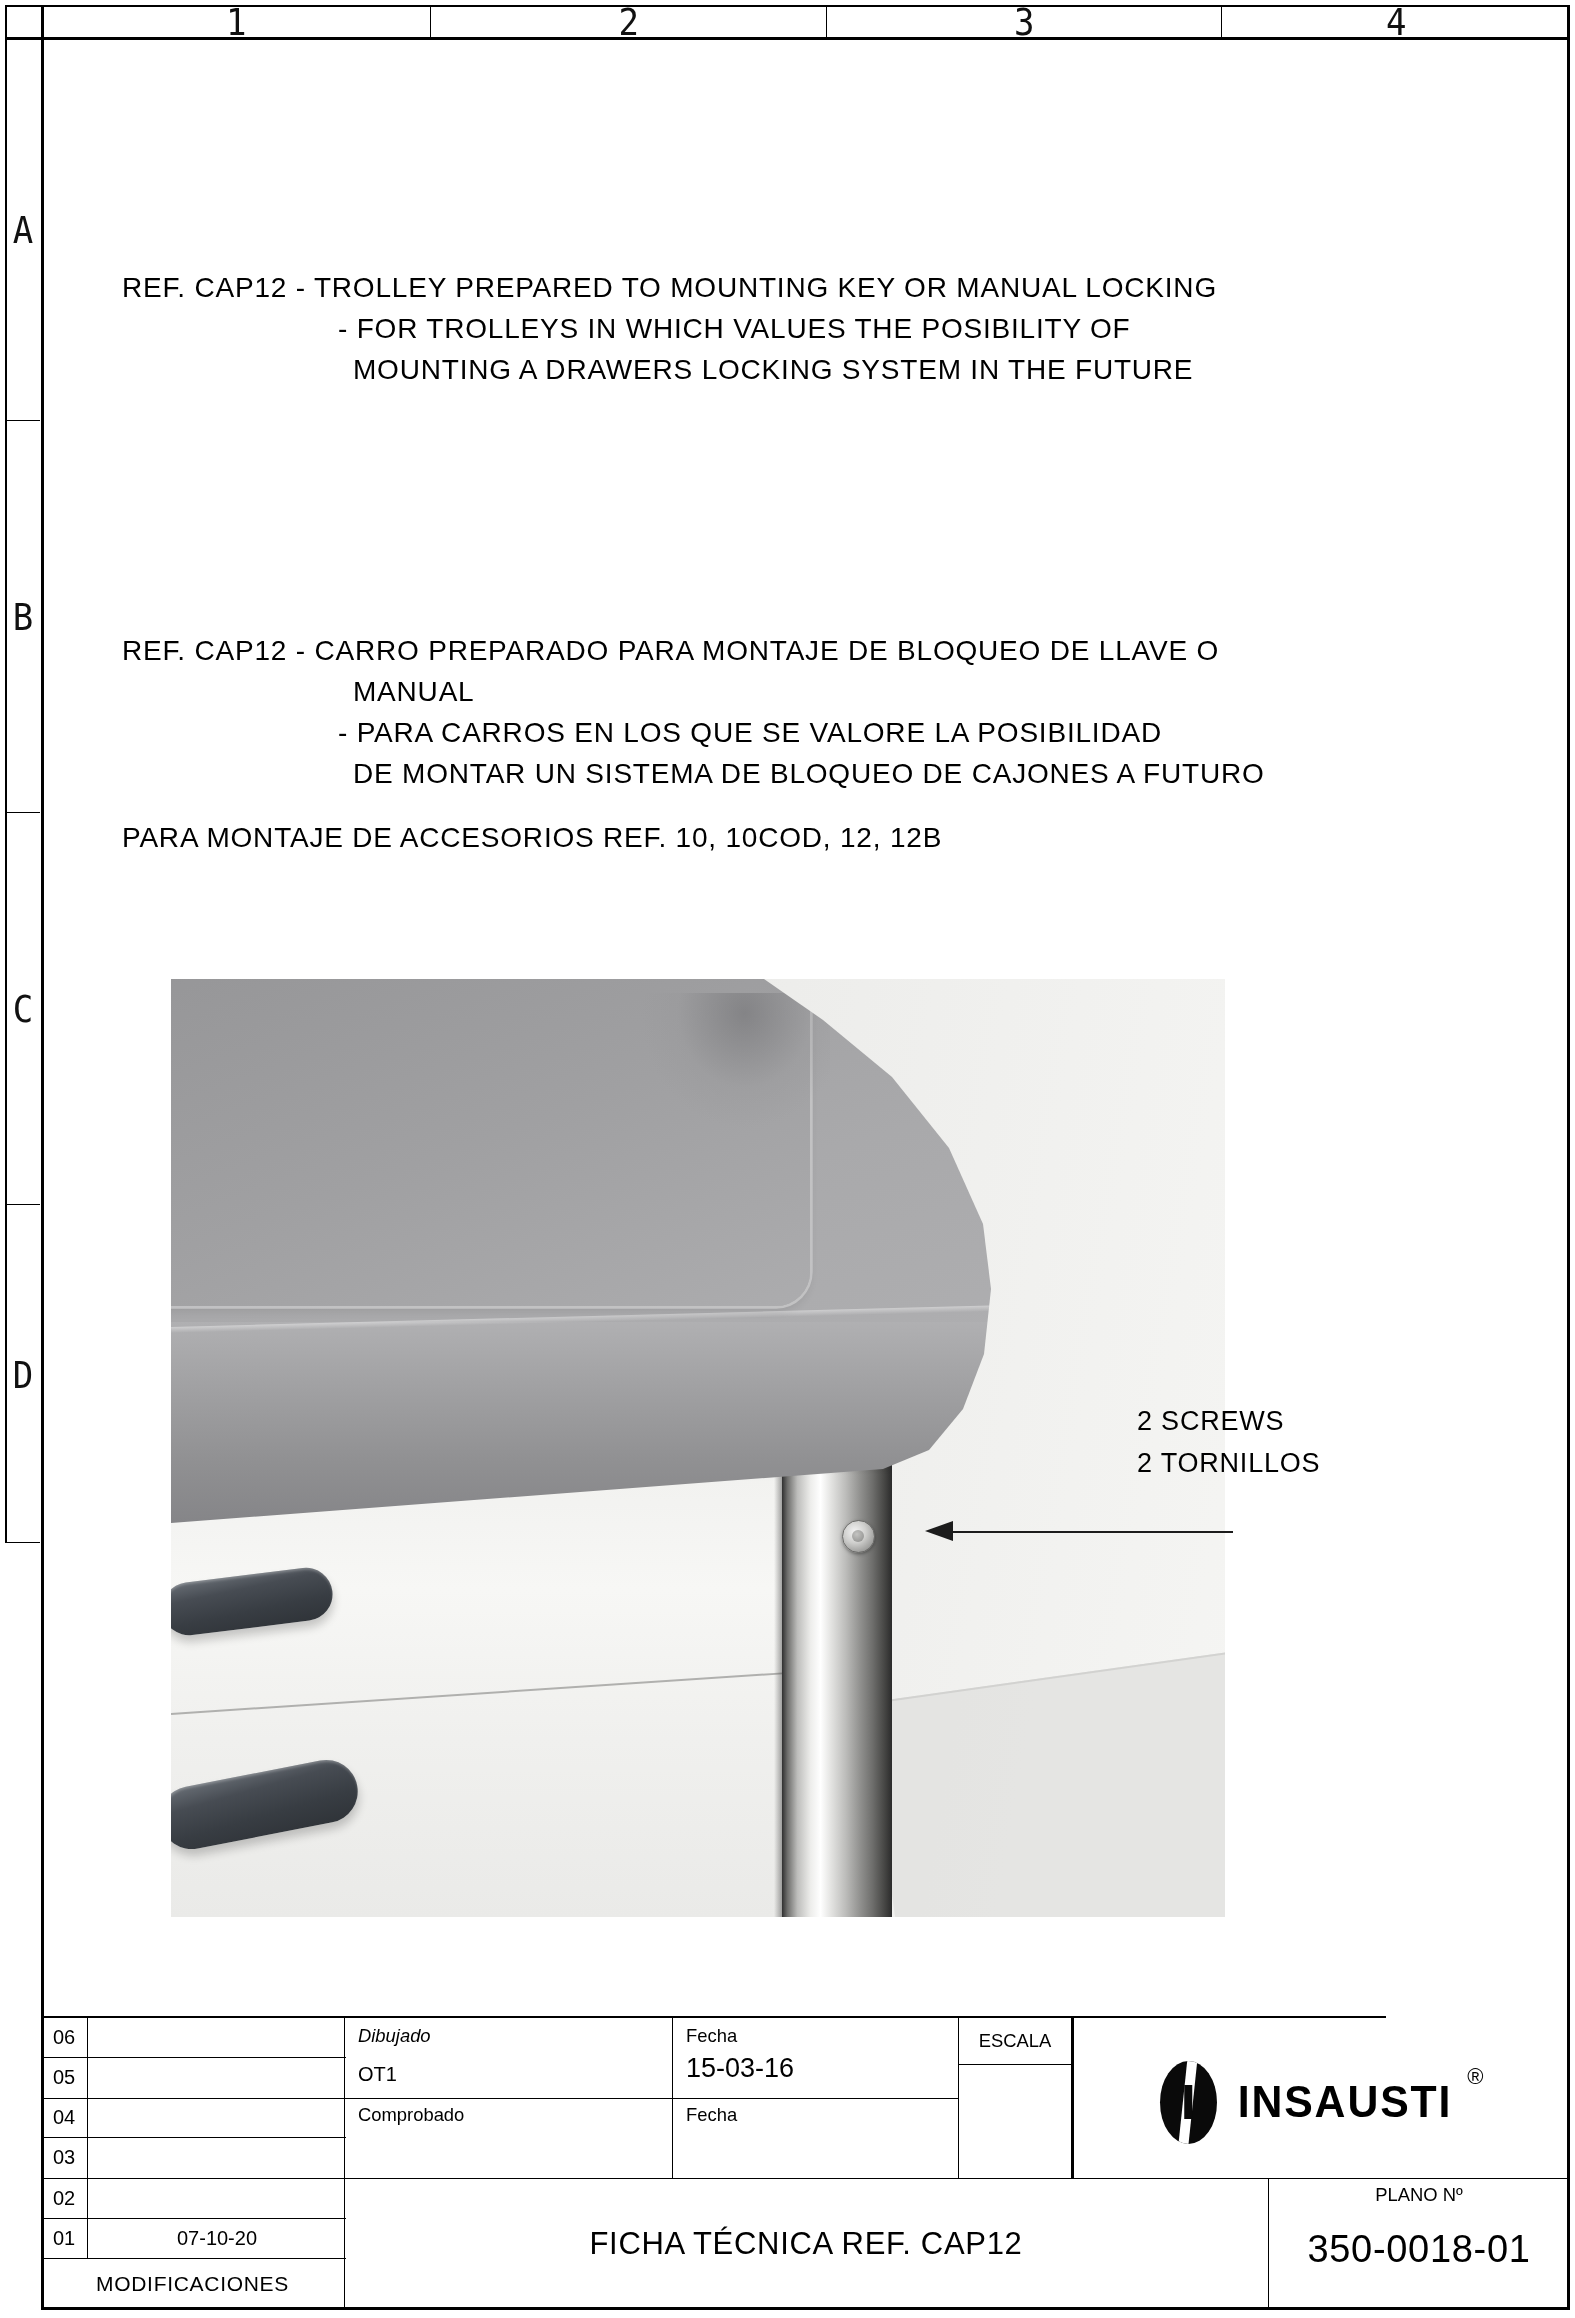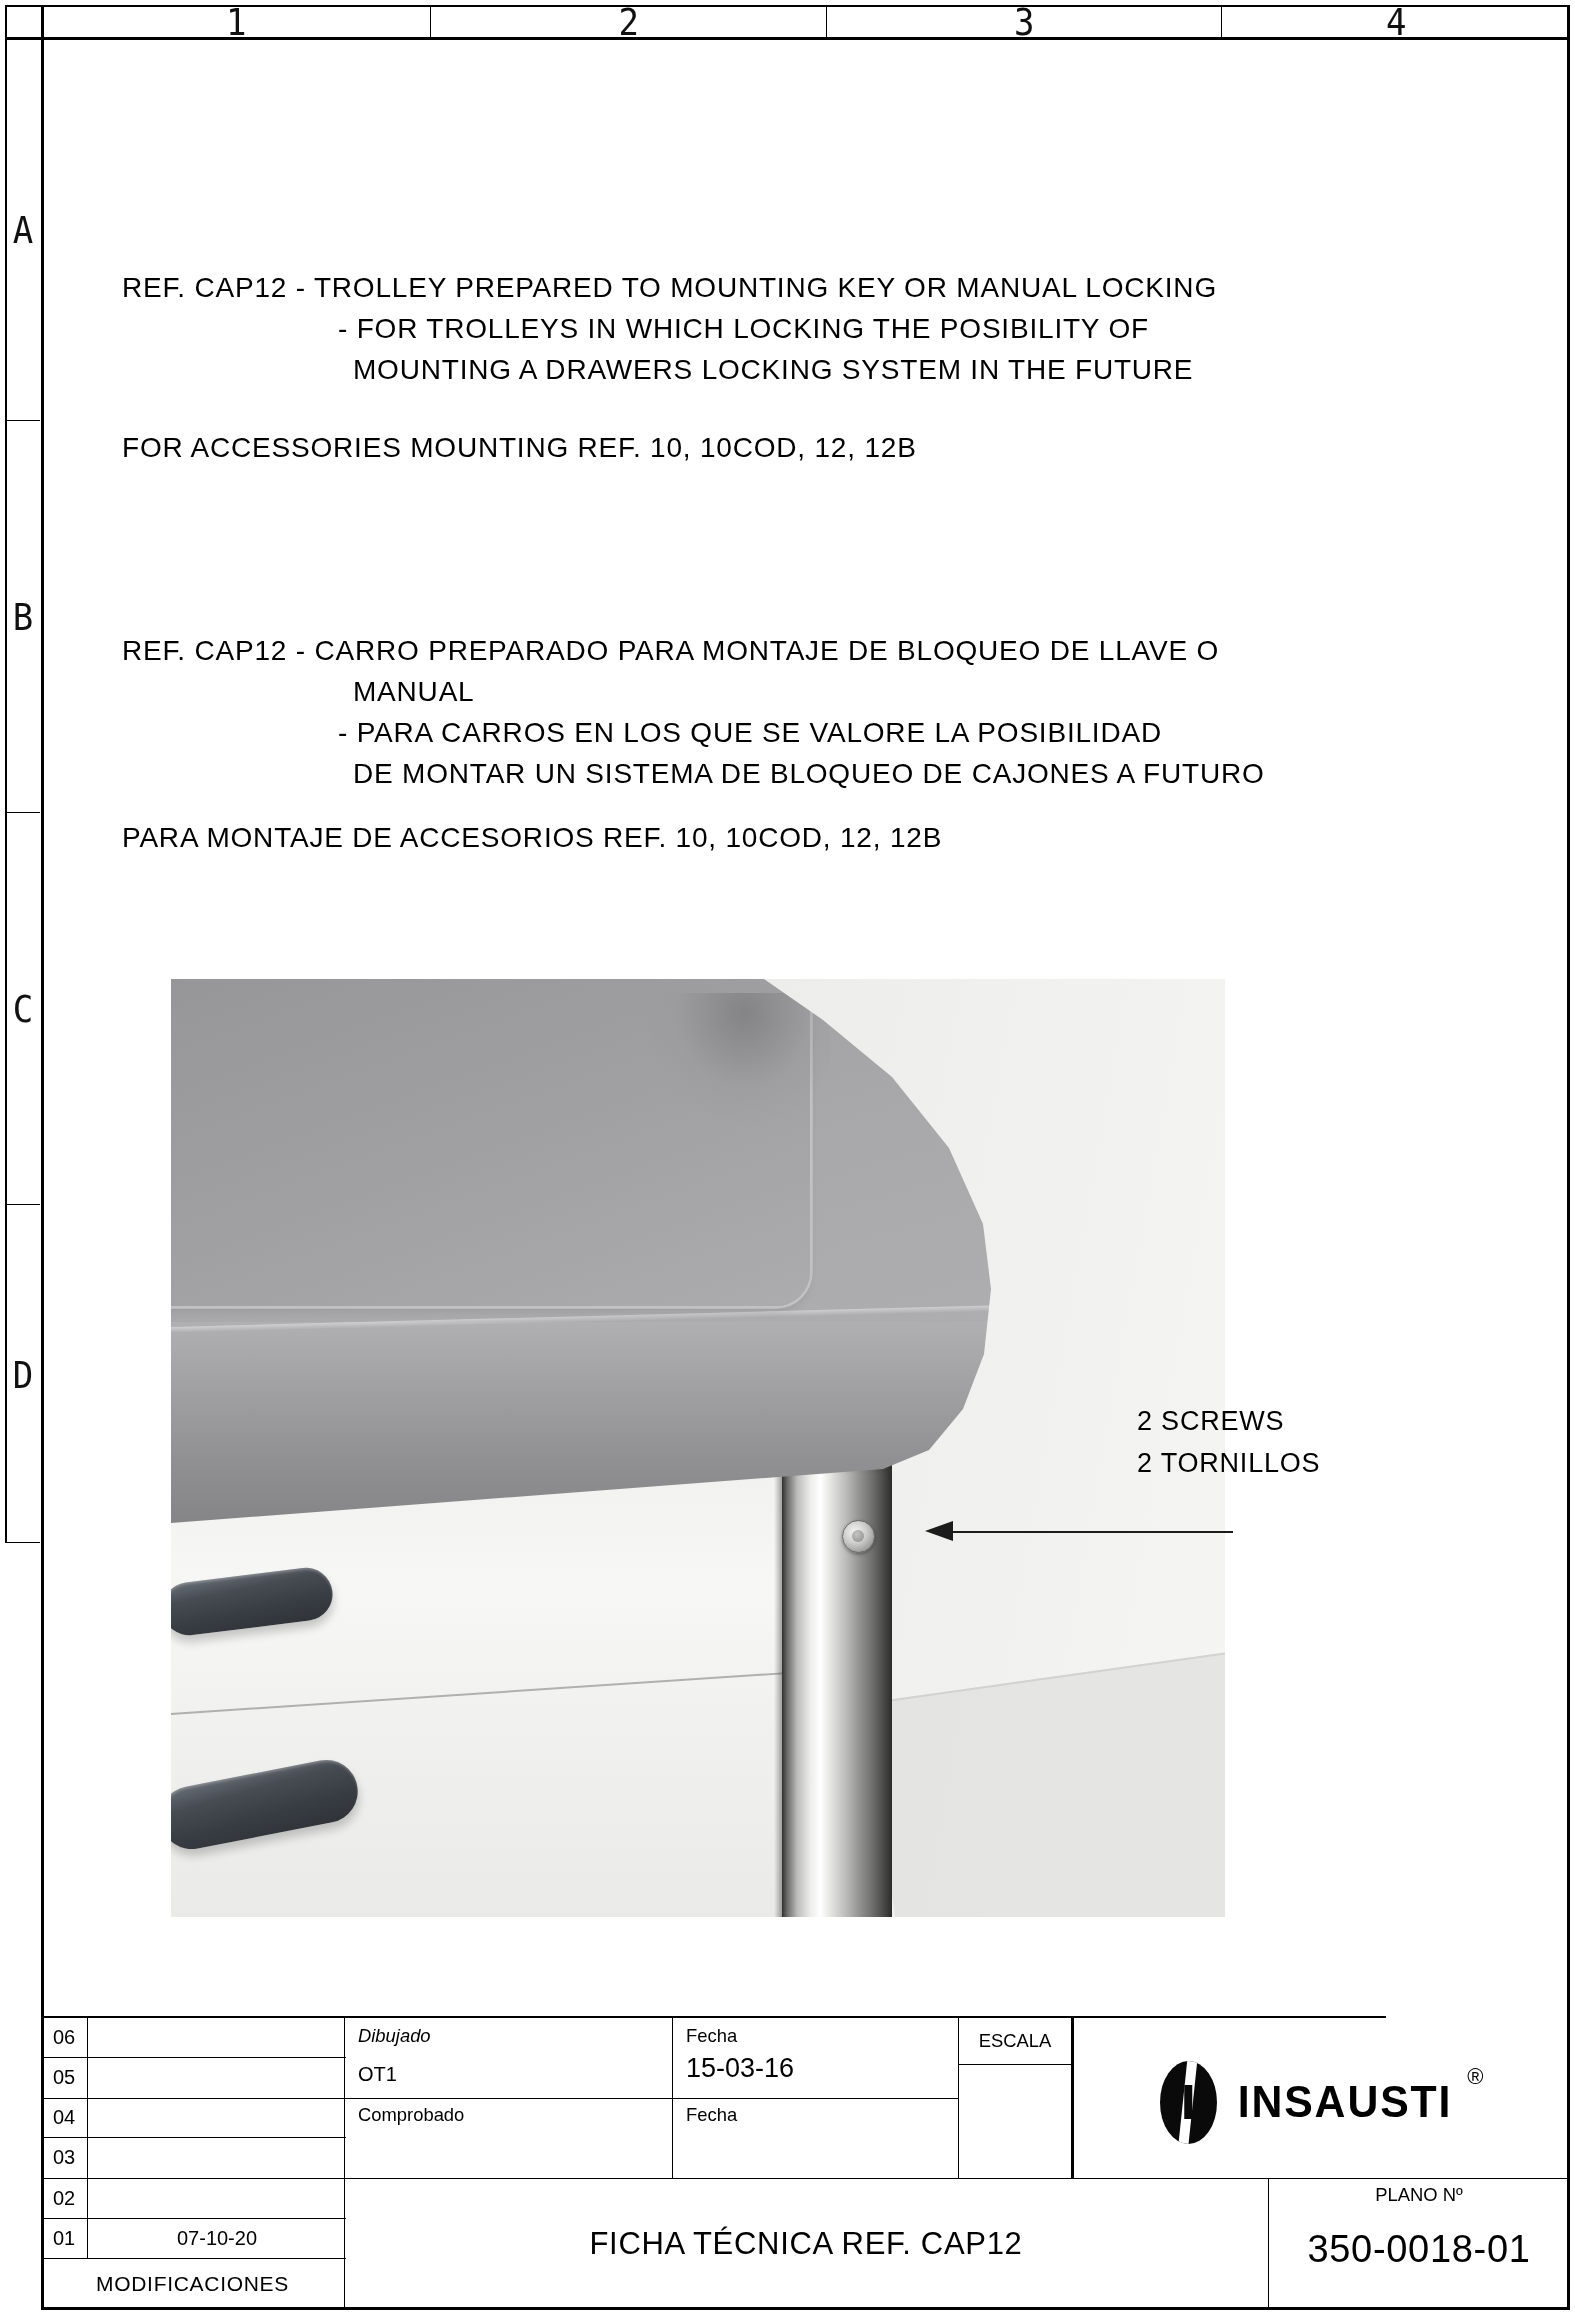--- a/index.html
+++ b/index.html
@@ -121,25 +121,22 @@
     <div class="cell" style="height:391px;">
         <span class="zone-glyph">C</span>
       </div>
     <div class="cell" style="height:339px;border-bottom:none;">
         <span class="zone-glyph">D</span>
       </div>
   </div>
 
   <div class="notes" style="top:267px;">
     <div class="ln">REF. CAP12 - TROLLEY PREPARED TO MOUNTING KEY OR MANUAL LOCKING</div>
-    <div class="ln ind-a">- FOR TROLLEYS IN WHICH LOCKING THE POSIBILITY OF</div>
+    <div class="ln ind-a">- FOR TROLLEYS IN WHICH VALUES THE POSIBILITY OF</div>
     <div class="ln ind-b">MOUNTING A DRAWERS LOCKING SYSTEM IN THE FUTURE</div>
-  </div>
-  <div class="notes" style="top:427px;">
-    <div class="ln">FOR ACCESSORIES MOUNTING REF. 10, 10COD, 12, 12B</div>
   </div>
 
   <div class="notes" style="top:630px;">
     <div class="ln">REF. CAP12 - CARRO PREPARADO PARA MONTAJE DE BLOQUEO DE LLAVE O</div>
     <div class="ln ind-b">MANUAL</div>
     <div class="ln ind-a">- PARA CARROS EN LOS QUE SE VALORE LA POSIBILIDAD</div>
     <div class="ln ind-b">DE MONTAR UN SISTEMA DE BLOQUEO DE CAJONES A FUTURO</div>
   </div>
   <div class="notes" style="top:817px;">
     <div class="ln">PARA MONTAJE DE ACCESORIOS REF. 10, 10COD, 12, 12B</div>

